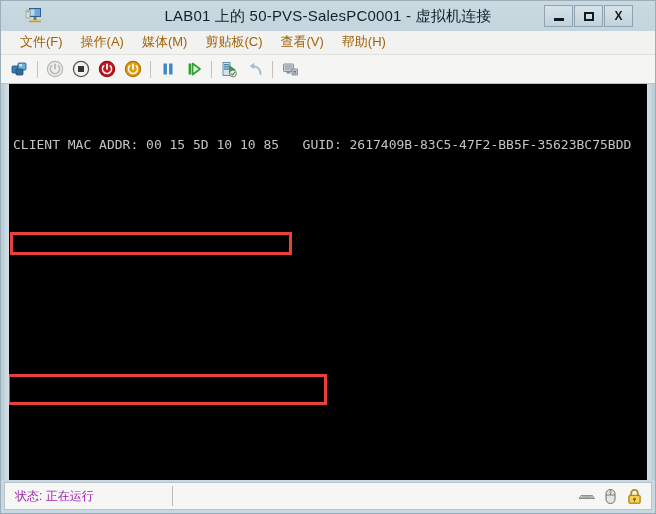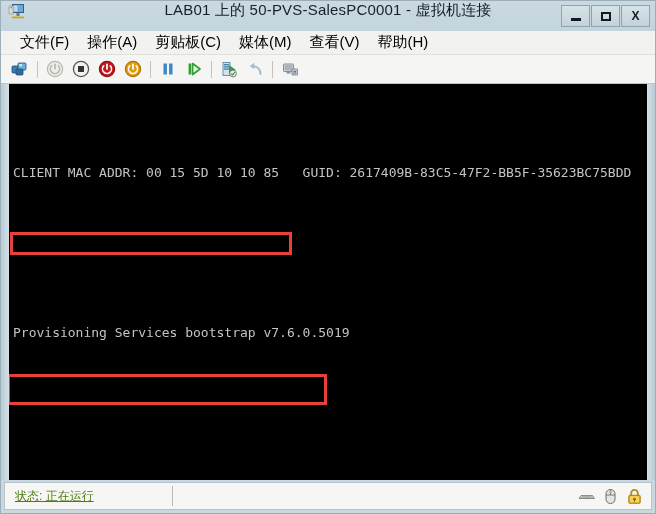--- a/index.html
+++ b/index.html
@@ -24,22 +24,23 @@
     display: flex;
     flex-direction: column;
   }
 
   
   #title-bar {
     height: 30px;
     min-height: 30px;
     background: linear-gradient(to bottom, #cbdae1 0%, #c3d4dc 100%);
     display: flex;
+    align-items: center;
     position: relative;
-    padding: 0 2px;
+    padding: 0 19px;
   }
   #title-icon {
     width: 22px;
     height: 22px;
     margin-left: 4px;
     margin-right: 4px;
     flex: 0 0 auto;
     display: flex;
     align-items: center;
     justify-content: center;
@@ -96,22 +97,22 @@
   #menu-bar {
     height: 23px;
     min-height: 23px;
     background: #f2f2f0;
     display: flex;
     align-items: center;
     padding-left: 10px;
     border-bottom: 1px solid #e0e0dc;
   }
   .menu-item {
-    font-size: 15px;
-    color: #000000;
+    font-size: 13px;
+    color: #a16207;
     padding: 2px 9px 3px 9px;
     white-space: nowrap;
     font-family: "Liberation Sans", sans-serif;
   }
 
   
   #toolbar {
     height: 28px;
     min-height: 28px;
     background: #f5f5f3;
@@ -163,21 +164,20 @@
     font-size: 13px;
     line-height: 17.2px;
     color: #c3c3c3;
     white-space: pre;
     padding-left: 4px;
     letter-spacing: 0px;
   }
   .term-line {
     height: 17.2px;
     white-space: pre;
-    margin-top: 28px;
   }
   .term-line.blank {
     color: transparent;
   }
 
   
   .hl-box {
     position: absolute;
     border: 3px solid #e8413c;
     box-sizing: border-box;
@@ -203,25 +203,24 @@
     background: #f6f6f4;
     border-top: 1px solid #ffffff;
     margin: 2px 3px 3px 3px;
     border: 1px solid #b6c3ca;
     display: flex;
     align-items: center;
     box-sizing: border-box;
   }
   #status-text {
     font-size: 12px;
-    color: #4d7c0f;
+    color: #a21caf;
     padding-left: 10px;
     white-space: nowrap;
     font-family: "Liberation Sans", sans-serif;
-    text-decoration: underline;
   }
   #status-sep {
     width: 1px;
     height: 20px;
     background: #bcbcb8;
     margin-left: 78px;
   }
   #status-icons {
     margin-left: auto;
     display: flex;
@@ -263,22 +262,22 @@
       <div class="win-btn">
         <span class="glyph-max"></span>
       </div>
       <div class="win-btn">X</div>
     </div>
   </div>
 
   <div id="menu-bar">
     <div class="menu-item">文件(F)</div>
     <div class="menu-item">操作(A)</div>
+    <div class="menu-item">媒体(M)</div>
     <div class="menu-item">剪贴板(C)</div>
-    <div class="menu-item">媒体(M)</div>
     <div class="menu-item">查看(V)</div>
     <div class="menu-item">帮助(H)</div>
   </div>
 
   <div id="toolbar">
 
     <div class="tb-btn">
       <svg width="20" height="20" viewBox="0 0 20 20">
         <rect x="2" y="7" width="8" height="7" rx="1" fill="#3a7fb5" stroke="#1d4f77" stroke-width="0.8"></rect>
         <rect x="8" y="4" width="8" height="7" rx="1" fill="#6fb0dd" stroke="#1d4f77" stroke-width="0.8"></rect>
@@ -372,21 +371,20 @@
 
   </div>
 
   <div id="vm-screen-wrap">
     <div class="screen-edge"></div>
 
     <div id="terminal">
       <div id="term-lines">
         <div class="term-line">CLIENT MAC ADDR: 00 15 5D 10 10 85   GUID: 2617409B-83C5-47F2-BB5F-35623BC75BDD</div>
         <div class="term-line blank">&nbsp;</div>
-        <div class="term-line">Provisioning Services bootstrap v7.6.0.5019</div>
         <div class="term-line blank">&nbsp;</div>
         
         
         
         
         
         
         
         
         

